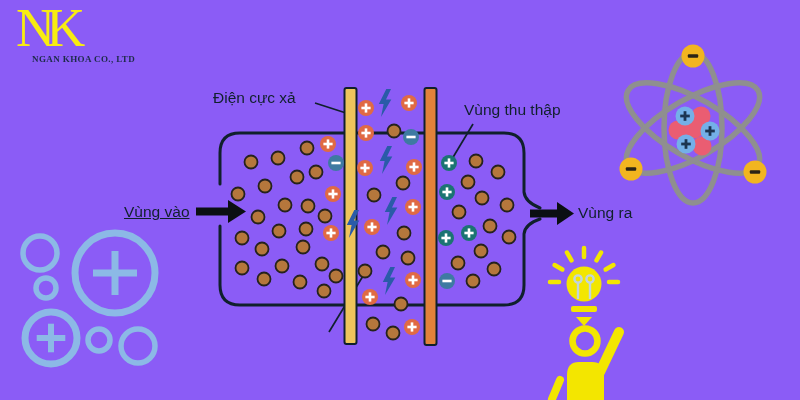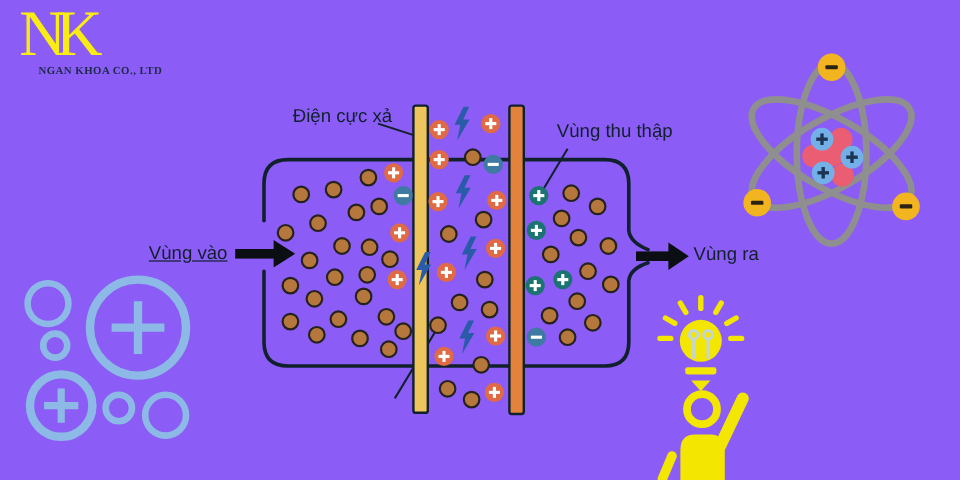--- a/index.html
+++ b/index.html
@@ -8,21 +8,21 @@
   
   #logo{position:absolute;left:16px;top:6px;width:120px;text-align:left;}
   #logo .mono{font-family:"Liberation Serif", serif;font-size:54px;line-height:0.85;
               letter-spacing:-0.16em;font-weight:400;}
   #logo .company{font-family:"Liberation Serif", serif;font-size:9px;font-weight:700;
                  letter-spacing:0.4px;margin-top:2px;white-space:nowrap;}
   
   #diagram{position:absolute;left:0;top:0;}
   
   .lbl{position:absolute;font-size:15.5px;color:#10202c;white-space:nowrap;}
-  #lbl-discharge{left:244px;top:89px;}
+  #lbl-discharge{left:213px;top:89px;}
   #lbl-collection{left:464px;top:101px;}
   #lbl-inlet{left:124px;top:203px;text-decoration:underline;}
   #lbl-outlet{left:578px;top:204px;}
   #lbl-poszone{left:171px;top:320px;}
 </style>
 </head>
 <body>
 
 <div id="canvas" style="background: #8b5cf6;">
 

